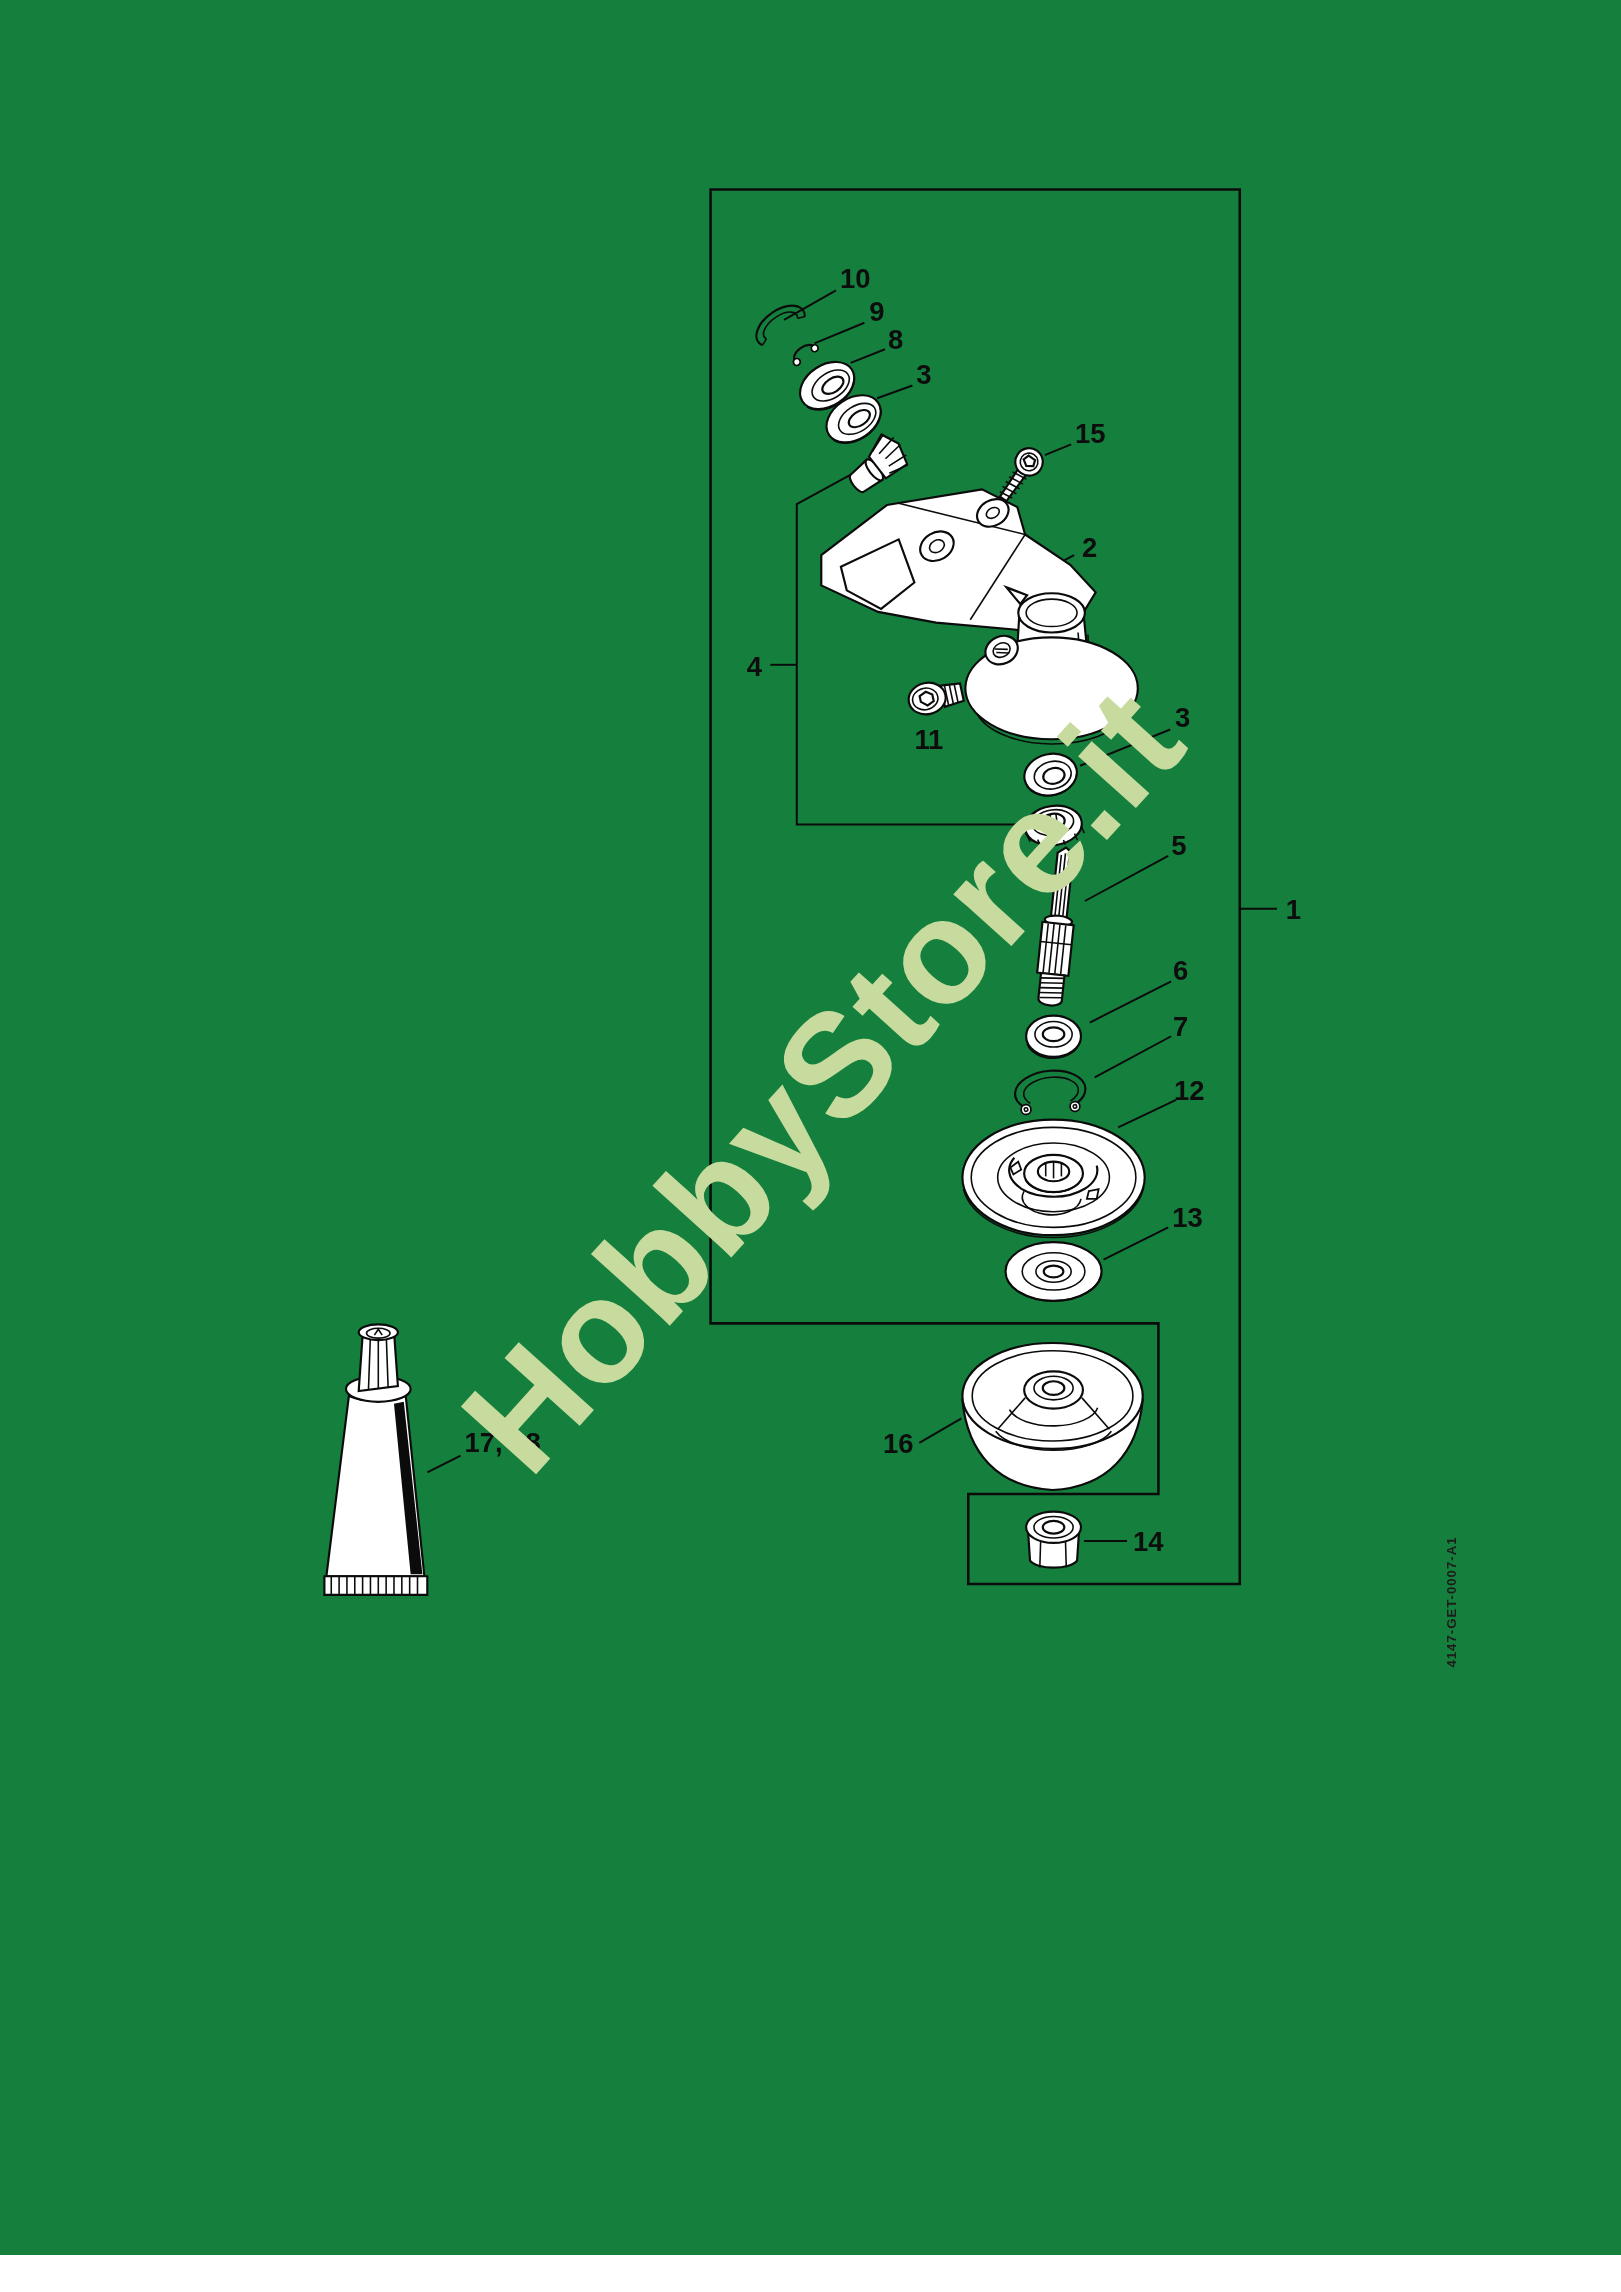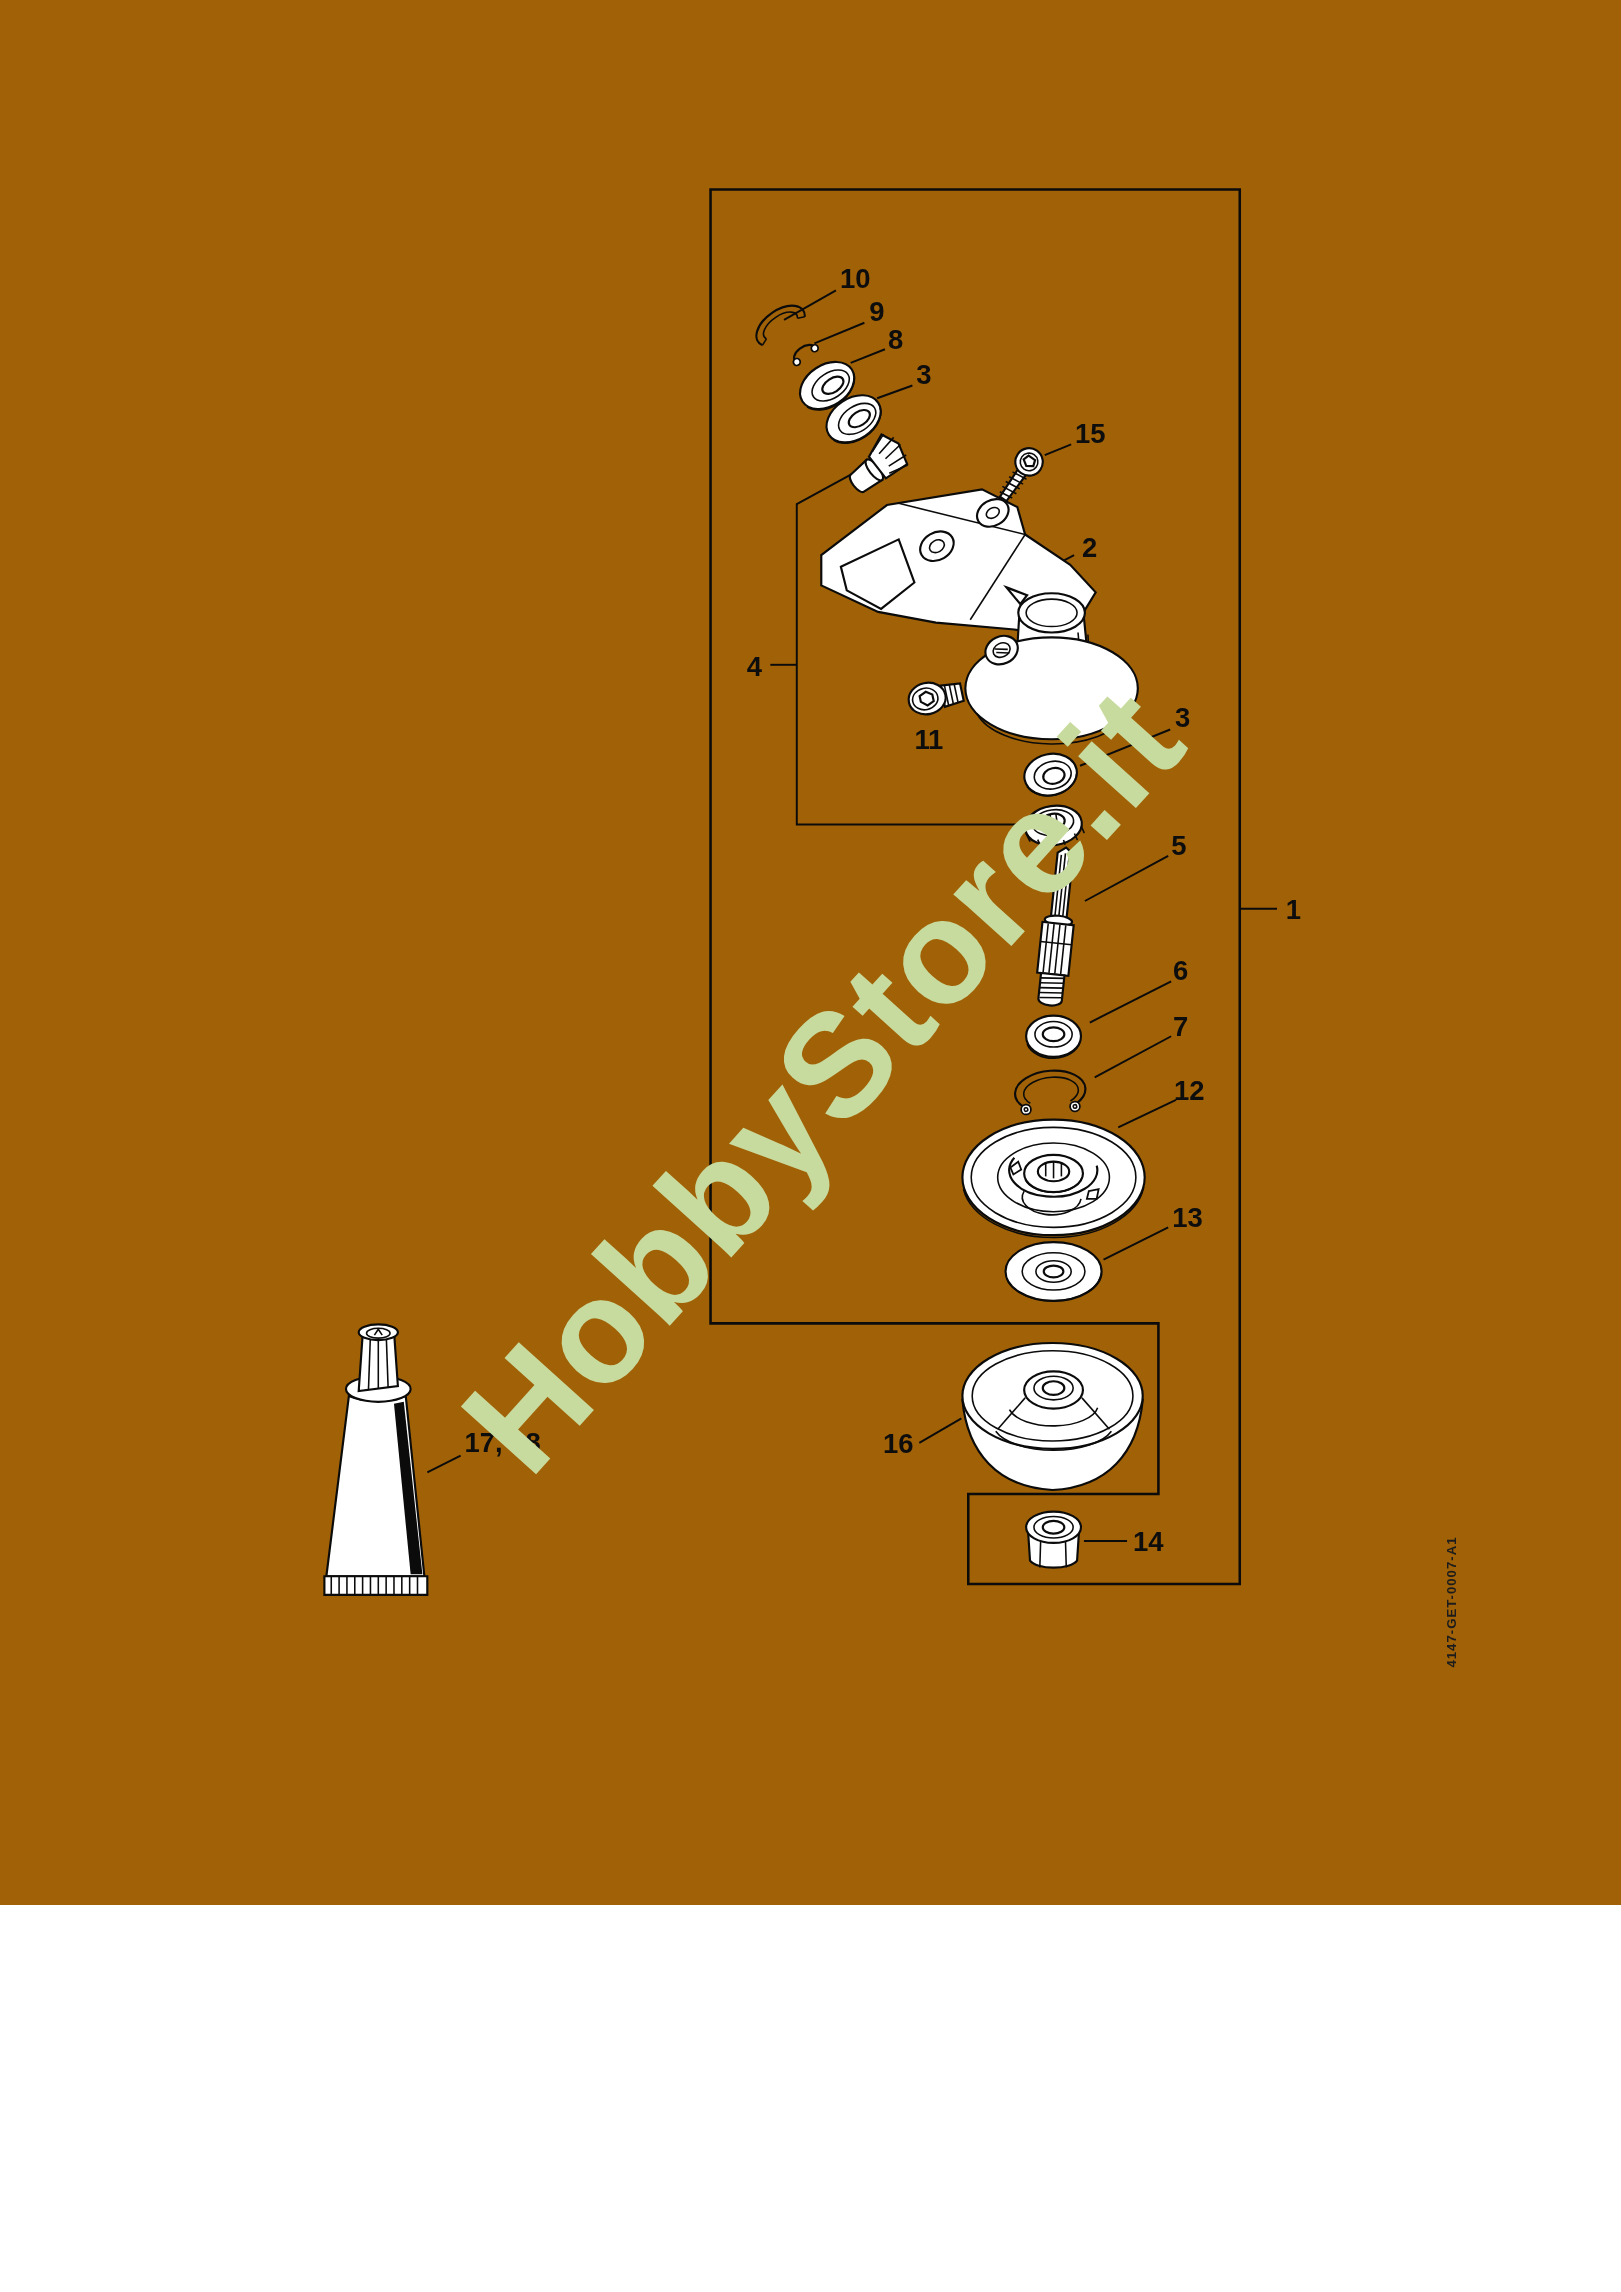--- a/index.html
+++ b/index.html
@@ -1,19 +1,19 @@
 <!DOCTYPE html>
 <html><head>
 <meta charset="utf-8">
 <style>
   html,body{margin:0;padding:0;background:#ffffff;}
   .page{
     position:relative;
-    width:1621px;height:1905px;
-    background:#a16207;
+    width:1621px;height:2255px;
+    background:#15803d;
     font-family:"Liberation Sans",sans-serif;
     overflow:hidden;
   }
   svg.diagram{position:absolute;left:0;top:0;}
   svg .ln{stroke:#0b0b0b;stroke-width:2;fill:none;}
   svg .pt{stroke:#0b0b0b;stroke-width:2.2;fill:#ffffff;}
   svg .ptn{stroke:#0b0b0b;stroke-width:2.2;fill:none;}
   svg .thin{stroke:#0b0b0b;stroke-width:1.6;fill:none;}
   svg text.callout{
     font-family:"Liberation Sans",sans-serif;

